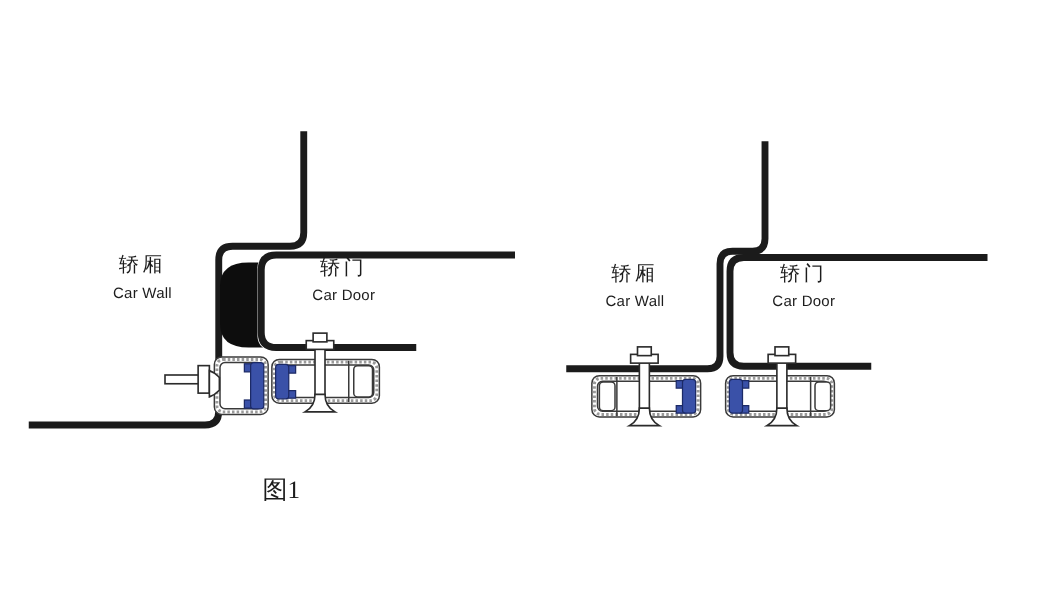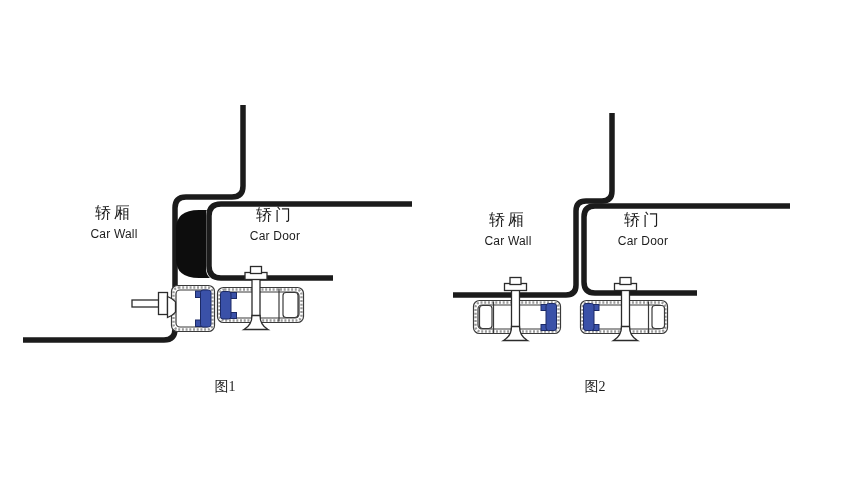--- a/index.html
+++ b/index.html
@@ -3,21 +3,21 @@
 <meta charset="utf-8">
 <style>
   html,body{margin:0;padding:0;background:#fff;}
   #canvas{position:relative;width:842px;height:491px;background:#ffffff;overflow:hidden;
           font-family:"Liberation Sans",sans-serif;padding-left:24px;}
   #drawing{position:absolute;left:0;top:0;}
   .lbl{position:absolute;text-align:center;color:#1c1c1c;}
   .lbl .zh{display:block;font-family:"Liberation Serif","DejaVu Serif",serif;
            font-size:16px;line-height:22px;letter-spacing:3px;}
   .lbl .en{display:block;font-size:12px;line-height:20px;font-weight:500;letter-spacing:0.2px;}
-  .cap{position:absolute;text-align:center;font-size:14px;color:#1c1c1c;
+  .cap{position:absolute;text-align:center;font-size:20px;color:#1c1c1c;
        font-family:"Liberation Serif","DejaVu Serif",serif;}
 </style>
 </head>
 <body>
 
 <div id="canvas">
 
   <svg id="drawing" width="842" height="491" viewBox="0 0 842 491" xmlns="http://www.w3.org/2000/svg">
 
     <defs>
@@ -123,15 +123,14 @@
   <div class="lbl" style="left:448px;top:209px;width:120px;">
     <span class="zh">轿厢</span>
     <span class="en">Car Wall</span>
   </div>
   <div class="lbl" style="left:583px;top:209px;width:120px;">
     <span class="zh">轿门</span>
     <span class="en">Car Door</span>
   </div>
 
   <div class="cap" style="left:175px;top:378px;width:100px;">图1</div>
-  <div class="cap" style="left:545px;top:378px;width:100px;">图2</div>
 
 </div>
 
 </body></html>

